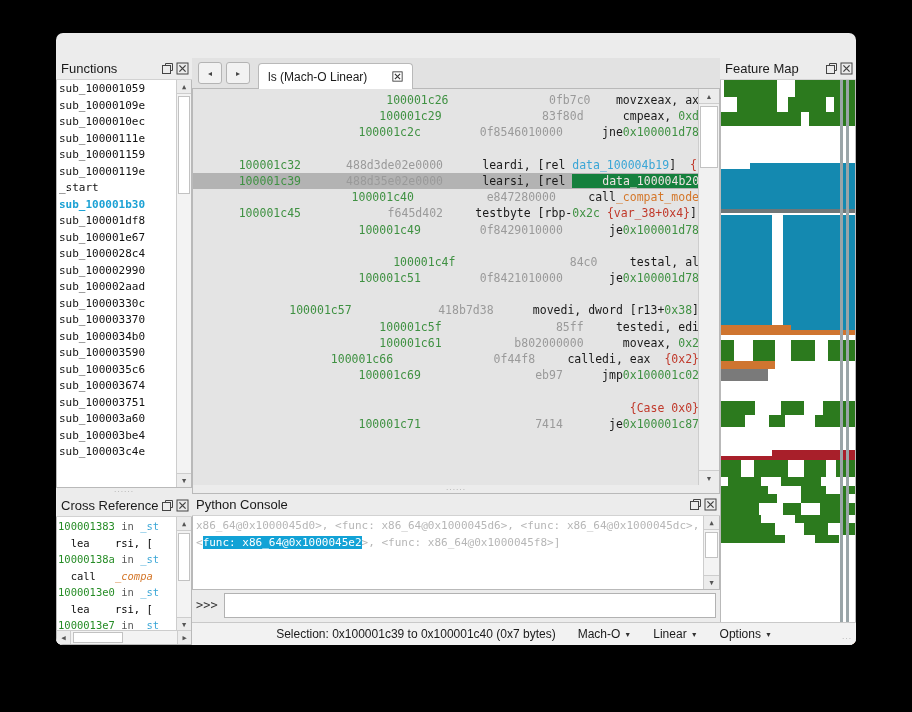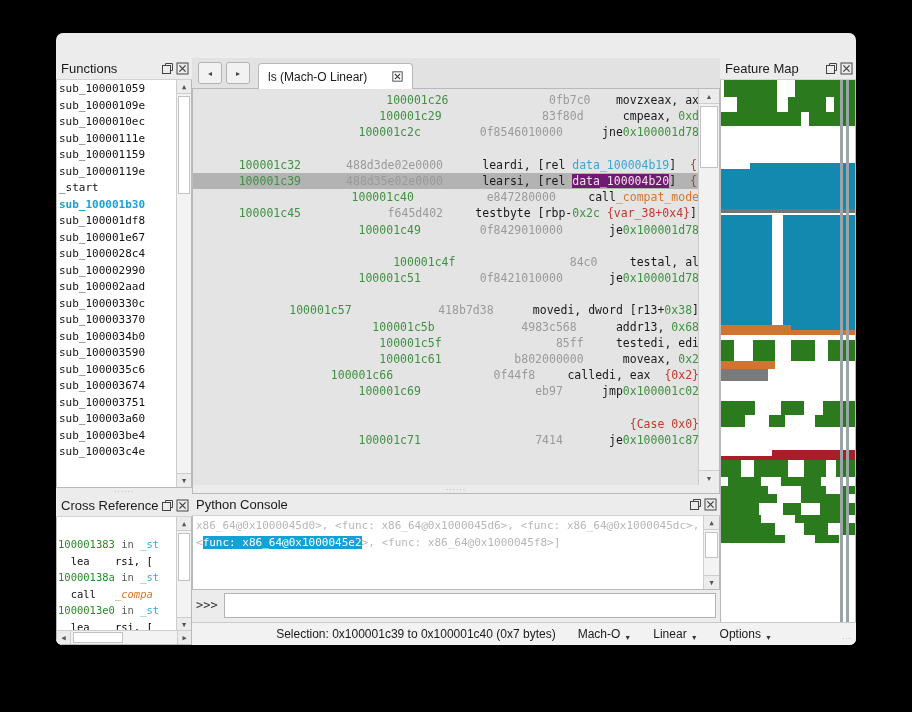--- a/index.html
+++ b/index.html
@@ -41,21 +41,21 @@
             display:flex;align-items:center;justify-content:center;font-size:7px;color:#555;}
   .vs-arrow.bot{border-bottom:none;border-top:1px solid #cdcdcd;position:absolute;bottom:0;left:0;right:0;}
   .vs-thumb{position:absolute;left:1px;right:1px;background:#fff;border:1px solid #c2c2c2;}
 
   .splitter{height:7px;background:#ececec;display:flex;align-items:center;justify-content:center;
             letter-spacing:1px;color:#adadad;font-size:7px;}
 
   .xrefbox{height:150px;display:flex;flex-direction:column;}
   .xreflist{flex:1;background:#fff;border:1px solid #b9b9b9;border-top:none;position:relative;
             overflow:hidden;font-family:"DejaVu Sans Mono","Liberation Mono",monospace;font-size:10.5px;}
-  .xr-inner{position:absolute;left:0;top:0;right:14px;bottom:13px;overflow:hidden;padding:19px 0 0 1px;}
+  .xr-inner{position:absolute;left:0;top:0;right:14px;bottom:13px;overflow:hidden;padding:1px 0 0 1px;}
   .xr{height:16.5px;line-height:16.5px;white-space:nowrap;}
   .xr .addr{color:#268c26;}
   .xr .kw{color:#5a5a5a;}
   .xr .sym{color:#3aa6d6;}
   .xr .mn{color:#111;}
   .xr .call{color:#d4772a;font-style:italic;}
   .hscroll{position:absolute;left:0;right:0;bottom:0;height:13px;background:#f3f3f3;
            border-top:1px solid #cdcdcd;}
   .hs-arrow{position:absolute;top:0;bottom:0;width:13px;background:#ececec;
             display:flex;align-items:center;justify-content:center;font-size:7px;color:#555;}
@@ -82,21 +82,21 @@
              padding-top:3px;}
   .dl{height:16.2px;line-height:16.2px;white-space:nowrap;padding-left:24px;}
   .dl.hl{background:#b3b3b3;}
   .dl .addr{color:#3f9142;display:inline-block;width:84px;}
   .dl .bytes{color:#9a9a9a;display:inline-block;width:142px;}
   .dl .mn{color:#1a1a1a;display:inline-block;width:60px;}
   .dl .op{color:#1a1a1a;}
   .dl .num{color:#3f9142;}
   .dl .tgt{color:#3f9142;}
   .dl .data{color:#3aa6d6;}
-  .dl .data.mark{background:#701a75;color:#efe3e3;}
+  .dl .data.mark{background:#15803d;color:#efe3e3;padding-left:30px;}
   .dl .callsym{color:#d4772a;}
   .dl .var{color:#c0392b;}
   .dl .cmt{color:#c0392b;}
   .dl .case{color:#c0392b;}
   .dis-vscroll{position:absolute;right:0;top:0;bottom:8px;width:20px;background:#f1f1f1;
                border-left:1px solid #cdcdcd;}
   .dis-hsplit{position:absolute;left:0;right:0;bottom:0;height:8px;background:#ececec;
               display:flex;align-items:center;justify-content:center;color:#adadad;font-size:7px;letter-spacing:1px;}
 
   
@@ -119,21 +119,21 @@
   .rightcol{width:136px;display:flex;flex-direction:column;background:#ececec;}
   .fmap{flex:1;background:#fff;border:1px solid #b9b9b9;border-top:none;position:relative;overflow:hidden;}
   .fm-canvas{position:absolute;inset:0;}
   .fm-band{position:absolute;left:0;right:0;}
   .fm-cursor{position:absolute;top:0;bottom:0;background:#9aa5a8;}
 
   
   .statusbar{position:absolute;left:136px;right:0;bottom:0;height:22px;background:#f2f2f2;
              border-top:1px solid #c9c9c9;display:flex;align-items:center;
              justify-content:center;gap:22px;font-size:12px;color:#1a1a1a;}
-  .sb-drop{display:flex;align-items:flex-end;gap:4px;}
+  .sb-drop{display:flex;align-items:center;gap:4px;}
   .caret{font-size:7px;color:#333;}
   .grip{position:absolute;right:4px;bottom:3px;color:#b0b0b0;font-size:7px;letter-spacing:1px;}
 </style>
 </head>
 <body>
 
 <div class="window">
 
   <div class="titlebar">
     <div class="lights">
@@ -254,21 +254,20 @@
             <div class="dl"><span class="addr">100001c32</span><span class="bytes">488d3de02e0000</span><span class="mn">lea</span><span class="op">rdi,&nbsp;[rel&nbsp;</span><span class="data">data_100004b19</span><span class="op">]&nbsp;&nbsp;</span><span class="cmt">{"bi</span></div>
             <div class="dl hl"><span class="addr">100001c39</span><span class="bytes">488d35e02e0000</span><span class="mn">lea</span><span class="op">rsi,&nbsp;[rel&nbsp;</span><span class="data mark">data_100004b20</span><span class="op">]&nbsp;&nbsp;</span><span class="cmt">{"Ur</span></div>
             <div class="dl"><span class="addr">100001c40</span><span class="bytes">e847280000</span><span class="mn">call</span><span class="callsym">_compat_mode</span></div>
             <div class="dl"><span class="addr">100001c45</span><span class="bytes">f645d402</span><span class="mn">test</span><span class="op">byte&nbsp;[rbp-</span><span class="num">0x2c</span><span class="op">&nbsp;</span><span class="var">{var_38+0x4}</span><span class="op">],&nbsp;</span></div>
             <div class="dl"><span class="addr">100001c49</span><span class="bytes">0f8429010000</span><span class="mn">je</span><span class="tgt">0x100001d78</span></div>
             <div class="dl">&nbsp;</div>
             <div class="dl"><span class="addr">100001c4f</span><span class="bytes">84c0</span><span class="mn">test</span><span class="op">al,&nbsp;al</span></div>
             <div class="dl"><span class="addr">100001c51</span><span class="bytes">0f8421010000</span><span class="mn">je</span><span class="tgt">0x100001d78</span></div>
             <div class="dl">&nbsp;</div>
             <div class="dl"><span class="addr">100001c57</span><span class="bytes">418b7d38</span><span class="mn">mov</span><span class="op">edi,&nbsp;dword&nbsp;[r13+</span><span class="num">0x38</span><span class="op">]</span></div>
-            <div class="dl"><span class="addr">100001c5b</span><span class="bytes">4983c568</span><span class="mn">add</span><span class="op">r13,&nbsp;</span><span class="num">0x68</span></div>
             <div class="dl"><span class="addr">100001c5f</span><span class="bytes">85ff</span><span class="mn">test</span><span class="op">edi,&nbsp;edi</span></div>
             <div class="dl"><span class="addr">100001c61</span><span class="bytes">b802000000</span><span class="mn">mov</span><span class="op">eax,&nbsp;</span><span class="num">0x2</span></div>
             <div class="dl"><span class="addr">100001c66</span><span class="bytes">0f44f8</span><span class="mn">call</span><span class="op">edi,&nbsp;eax&nbsp;&nbsp;</span><span class="cmt">{0x2}</span></div>
             <div class="dl"><span class="addr">100001c69</span><span class="bytes">eb97</span><span class="mn">jmp</span><span class="tgt">0x100001c02</span></div>
             <div class="dl">&nbsp;</div>
             <div class="dl"><span class="case">{Case 0x0}</span></div>
             <div class="dl"><span class="addr">100001c71</span><span class="bytes">7414</span><span class="mn">je</span><span class="tgt">0x100001c87</span></div>
           </div>
         <div class="dis-vscroll">
           <div class="vs-arrow" style="height:14px;">▲</div>

